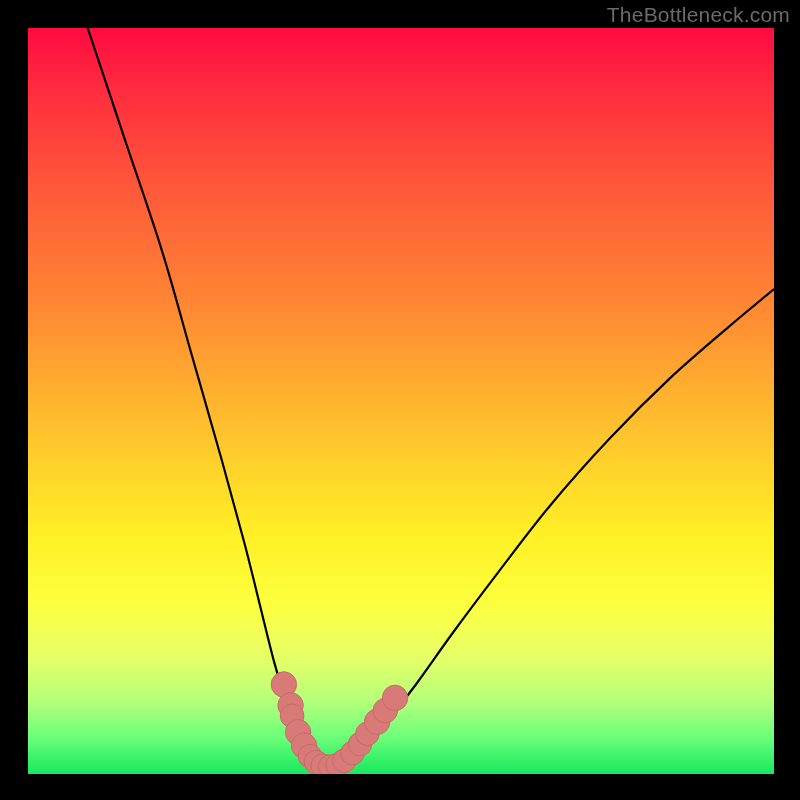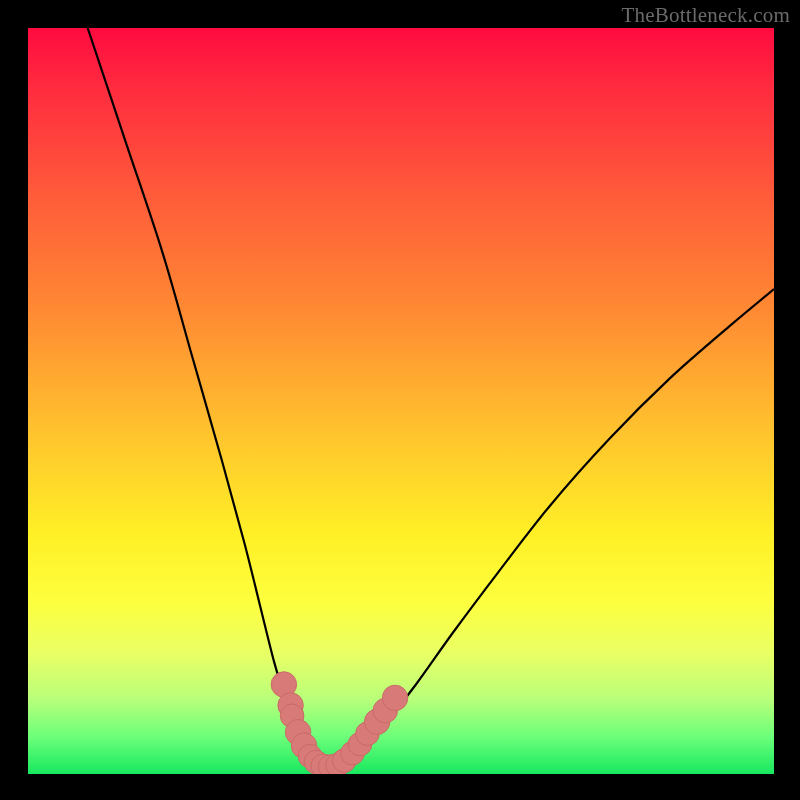--- a/index.html
+++ b/index.html
@@ -11,21 +11,20 @@
     overflow: hidden;
     font-family: Arial, Helvetica, sans-serif;
   }
   .frame {
     position: absolute;
     left: 0;
     top: 0;
     width: 800px;
     height: 800px;
     background: #000;
-    font-family: Liberation Serif, serif;
   }
   .plot {
     position: absolute;
     left: 28px;
     top: 28px;
     width: 746px;
     height: 746px;
     
     background: linear-gradient(to bottom,
       #ff0b3f 0%,

